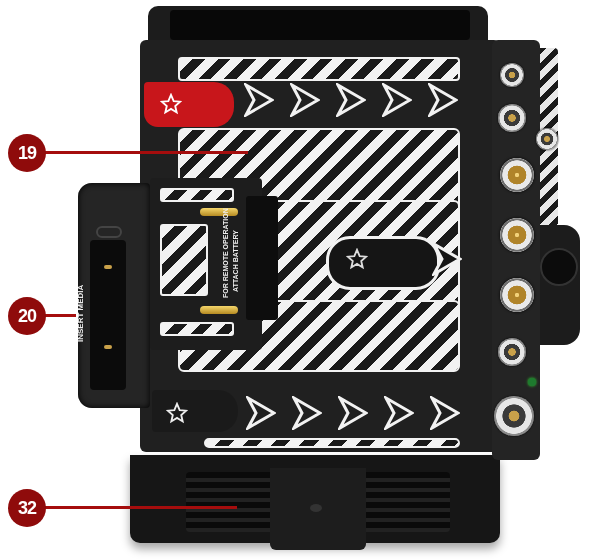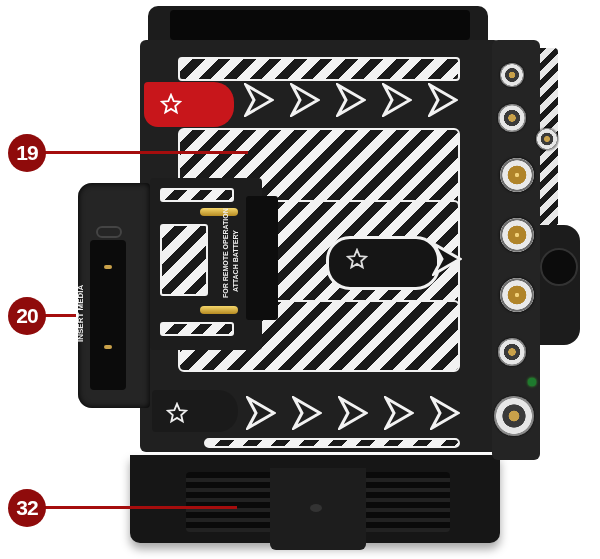--- a/index.html
+++ b/index.html
@@ -1,20 +1,20 @@
 <!DOCTYPE html>
 <html><head>
 <meta charset="utf-8">
 <style>
   html,body{margin:0;padding:0;background:#ffffff;}
   body{width:600px;height:559px;position:relative;overflow:hidden;font-family:"Liberation Sans",sans-serif;}
   .abs{position:absolute;}
   .stripes{background:repeating-linear-gradient(135deg,#f2f2f2 0 9px,#1a1a1a 9px 18px);border:2px solid #f2f2f2;box-sizing:border-box;}
   .dark{background:#222;}
-  .badge{position:absolute;width:38px;height:38px;border-radius:50%;background:#8f0b0b;color:#fff;font-weight:bold;font-size:21px;display:flex;align-items:center;justify-content:center;letter-spacing:-1px;}
+  .badge{position:absolute;width:38px;height:38px;border-radius:50%;background:#8f0b0b;color:#fff;font-weight:bold;font-size:18px;display:flex;align-items:center;justify-content:center;letter-spacing:-1px;}
   .leader{position:absolute;height:3px;background:#a50d0d;}
   .chev{position:absolute;width:30px;height:34px;}
   .conn{position:absolute;border-radius:50%;background:radial-gradient(circle,#c9a14a 0 18%,#3a3a3a 20% 40%,#e6e6e6 42% 62%,#8a8a8a 64% 70%,#d9d9d9 72%);box-shadow:0 0 2px #000;}
   .bnc{position:absolute;border-radius:50%;background:radial-gradient(circle,#f2d27a 0 8%,#b0842a 10% 38%,#e9e9e9 40% 60%,#6f6f6f 62% 68%,#cfcfcf 70%);box-shadow:0 0 3px #000;}
   .vert-text{position:absolute;color:#eee;font-size:8px;font-weight:bold;transform-origin:left top;white-space:nowrap;}
 </style>
 </head>
 <body>
 
 <div class="abs" style="left:0;top:0;width:600px;height:559px;">

